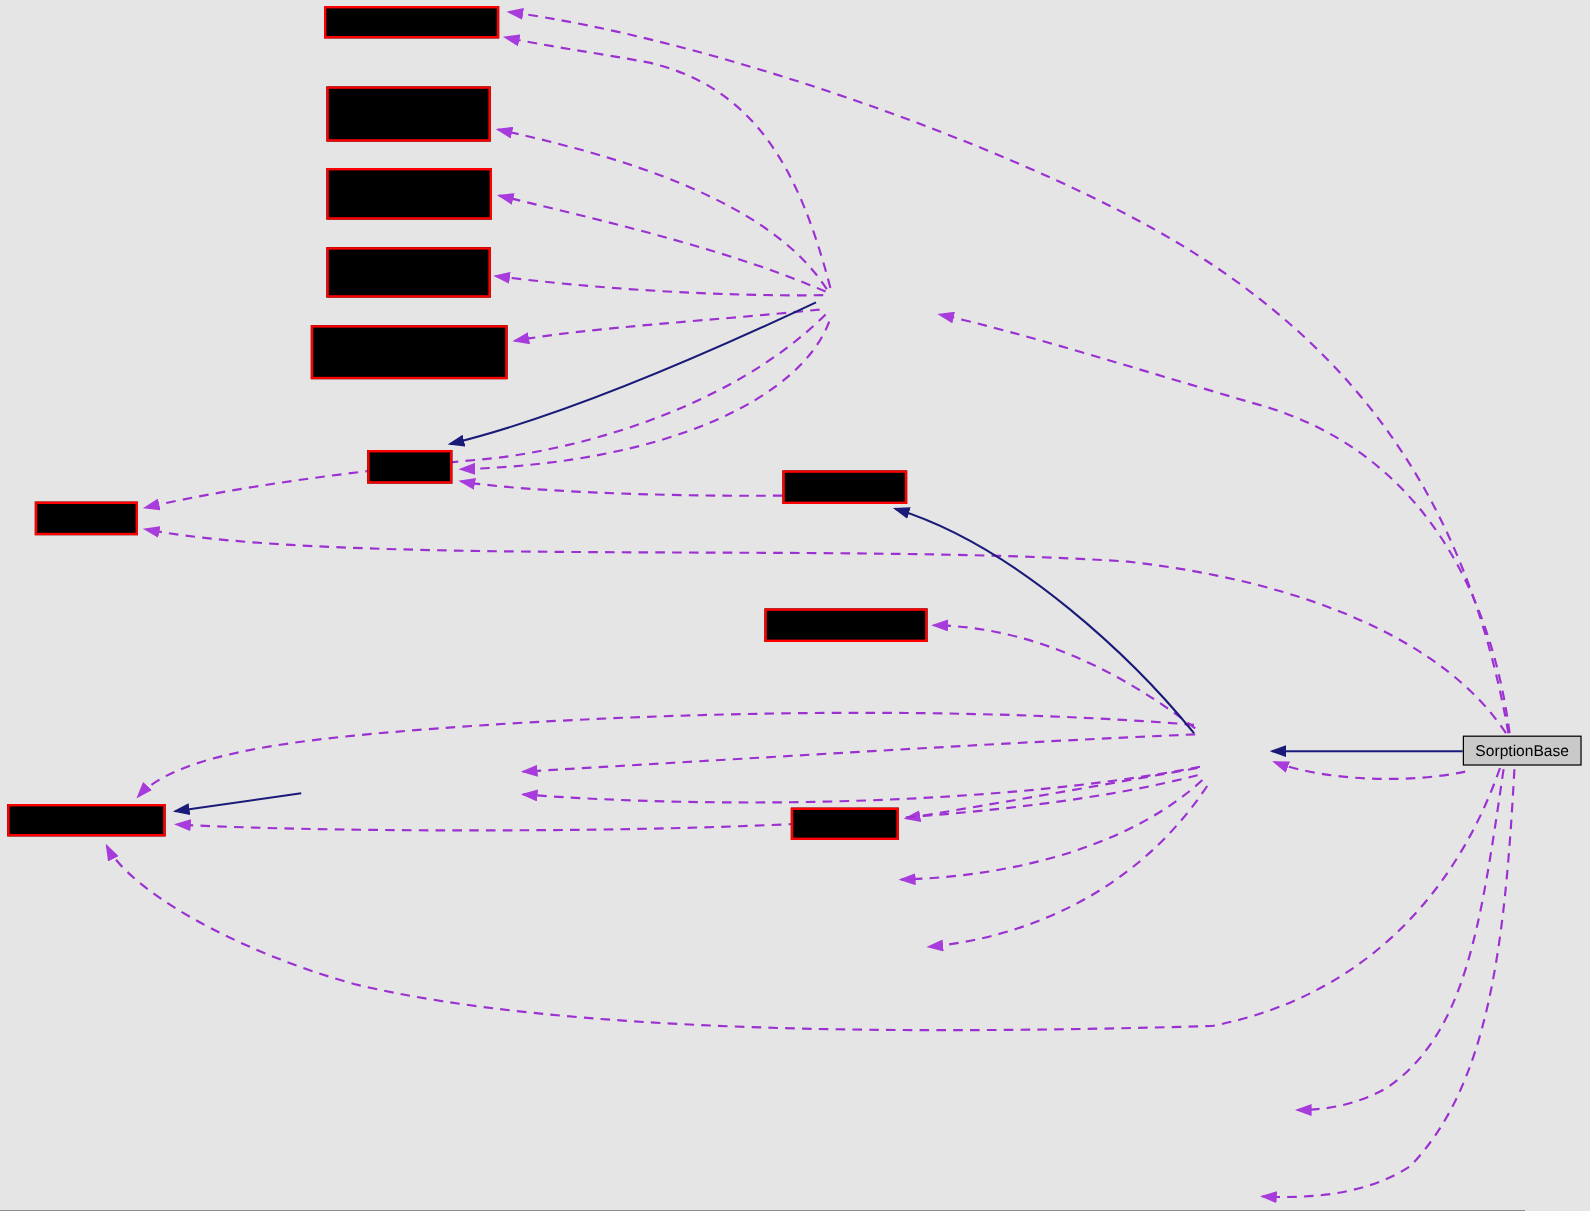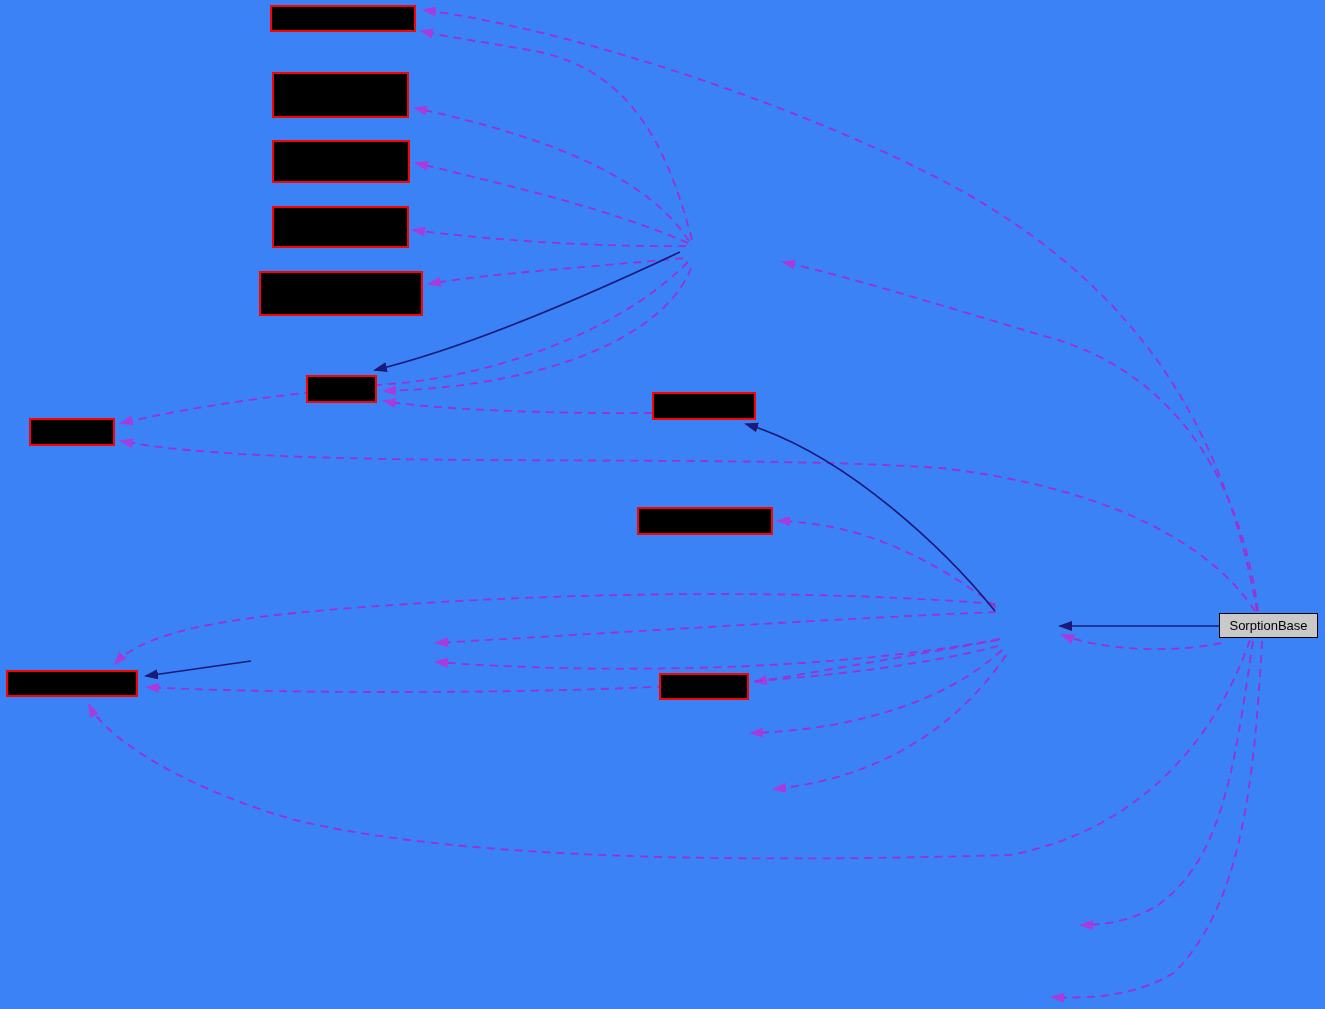--- a/index.html
+++ b/index.html
@@ -25,21 +25,21 @@
     border:1px solid #000;
     display:flex;align-items:center;justify-content:center;
     font-size:13px;color:#000;
     cursor:pointer;
   }
   .dnode{cursor:pointer;}
 </style>
 </head>
 <body>
 
-<div id="canvas" style="background: #3b82f6;">
+<div id="canvas" style="background: #e5e5e5;">
   <svg id="edge-layer" width="1325" height="1009" viewBox="0 0 1325 1009" xmlns="http://www.w3.org/2000/svg">
     <defs>
       <marker id="arrow-purple" viewBox="0 0 14 10" refX="12" refY="5" markerWidth="14" markerHeight="10" markerUnits="userSpaceOnUse" orient="auto">
         <path d="M0,0 L14,5 L0,10 Z" fill="#a83bdb"></path>
       </marker>
       <marker id="arrow-navy" viewBox="0 0 14 10" refX="12" refY="5" markerWidth="14" markerHeight="10" markerUnits="userSpaceOnUse" orient="auto">
         <path d="M0,0 L14,5 L0,10 Z" fill="#1a1a78"></path>
       </marker>
     </defs>
     <g id="edge-group">

